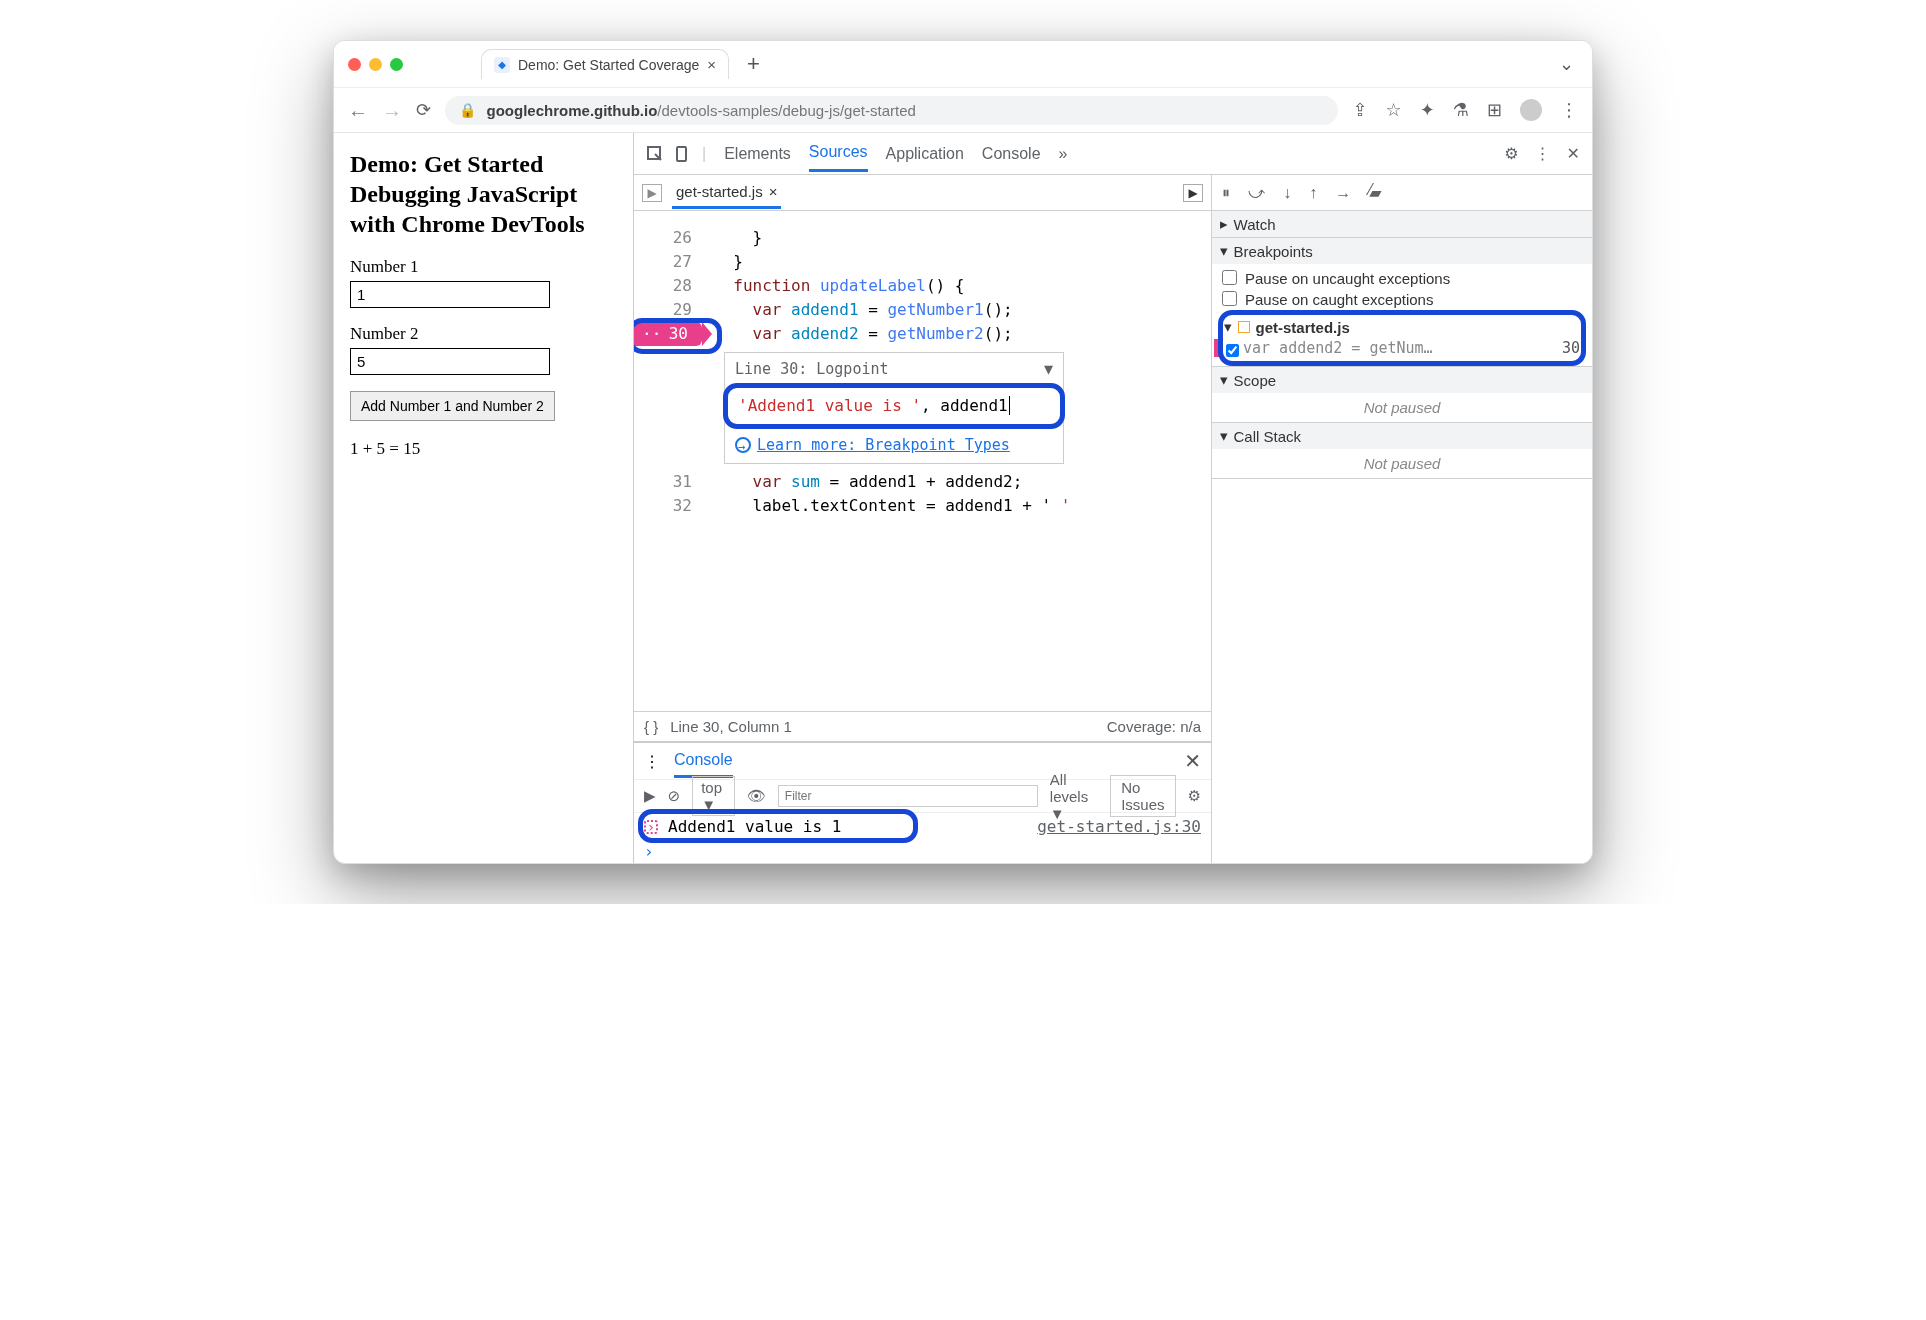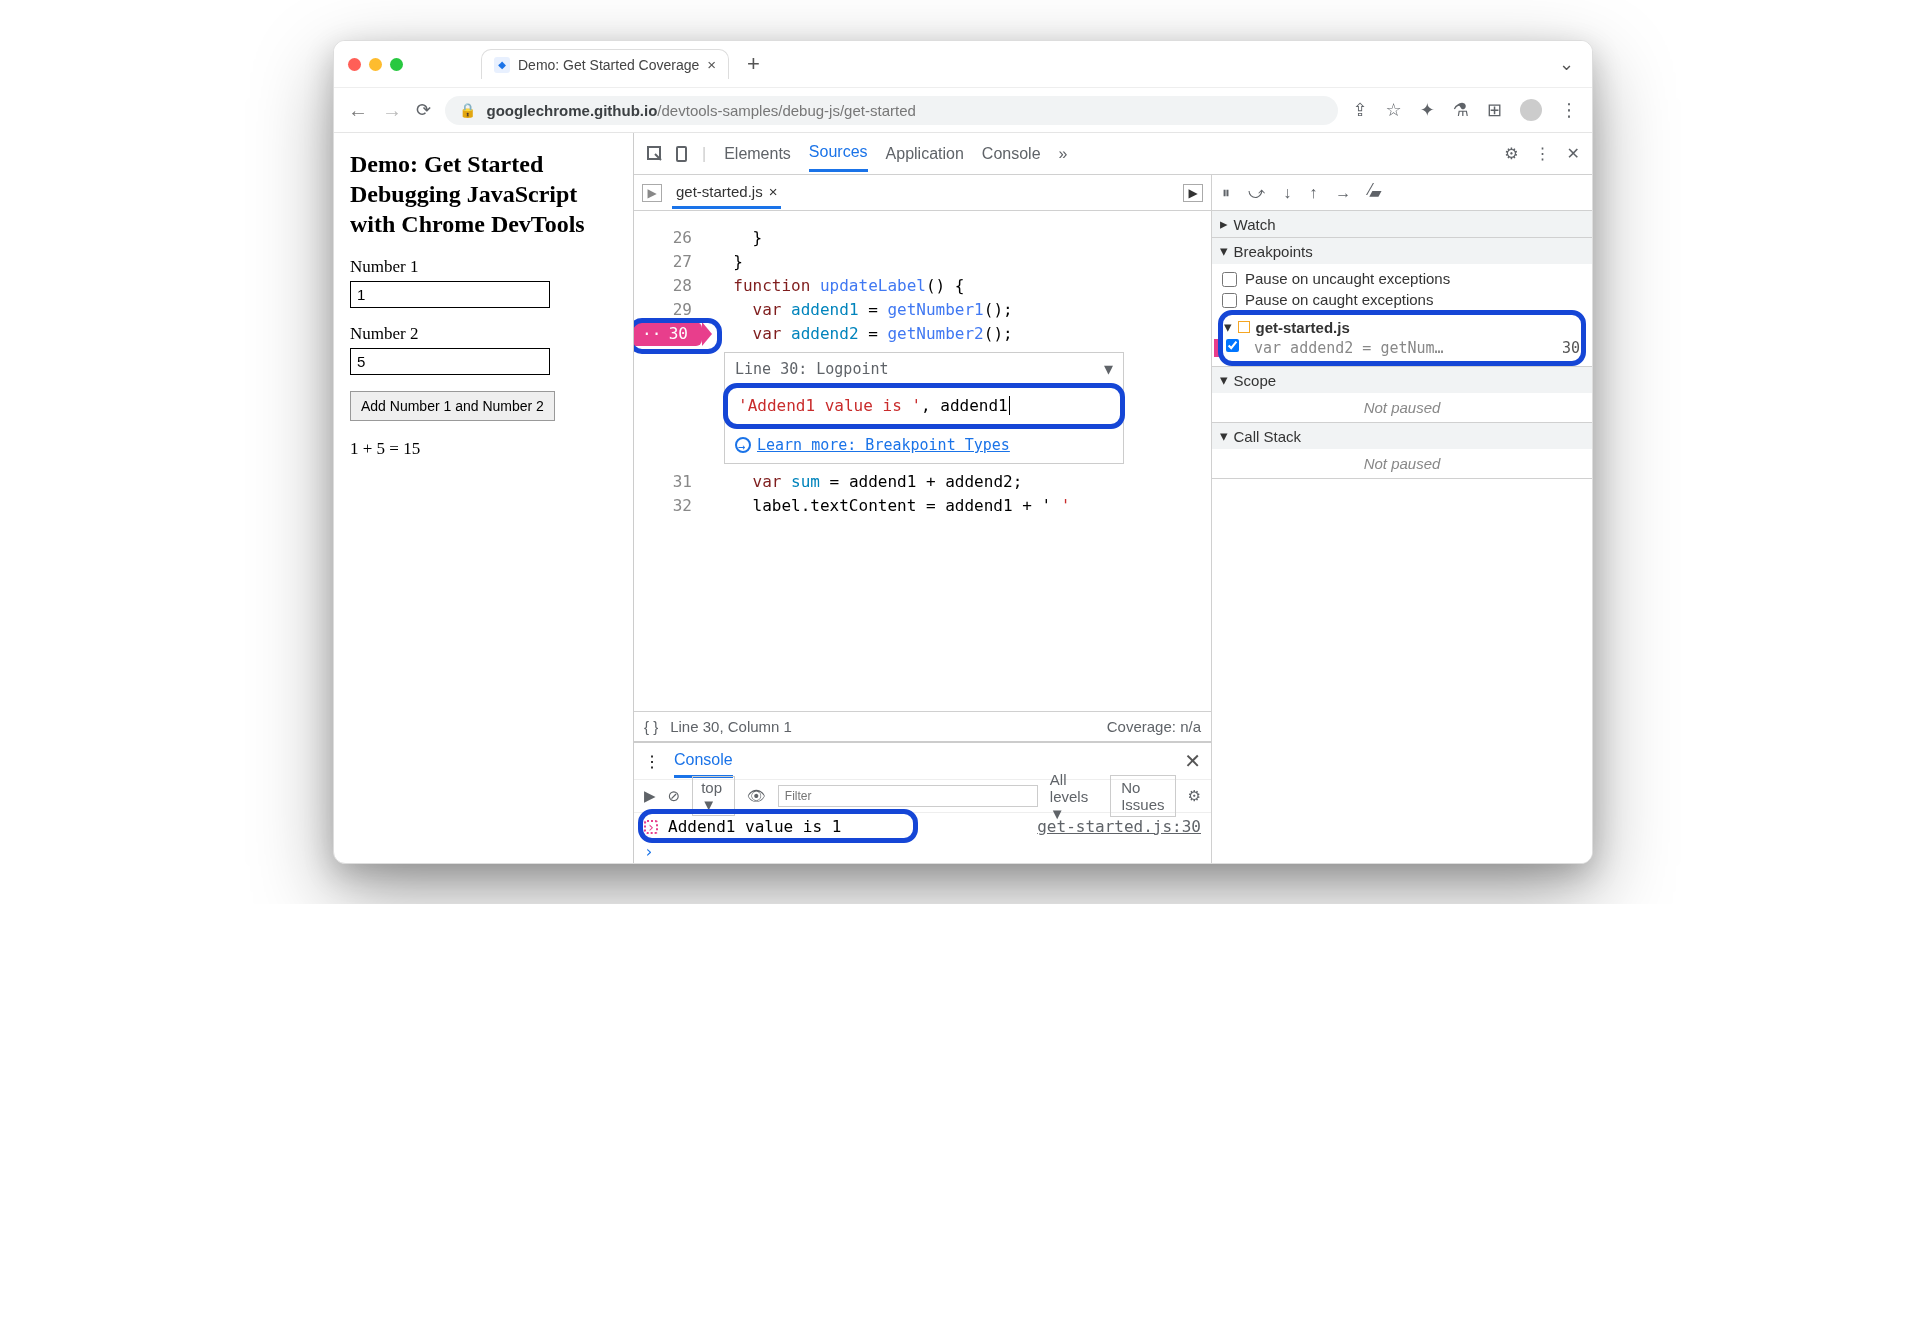--- a/index.html
+++ b/index.html
@@ -109,42 +109,42 @@
   content:"··";position:absolute;left:8px;color:#fff;
 }
 .src{padding-left:12px;white-space:pre;}
 .kw{color:#7f1d1d;} .fn{color:#4078f2;} .v{color:#0184bc;} .s{color:#c92c2c;}
 
 .annot{
   border:5px solid #1546d6;border-radius:14px;position:absolute;pointer-events:none;
 }
 
 .lp-panel{
-  margin:6px 0 6px 90px;background:#fff;border:1px solid #ccc;width:400px;
+  margin:6px 0 6px 90px;background:#fff;border:1px solid #ccc;width:340px;
 }
 .lp-head{display:flex;justify-content:space-between;padding:4px 10px;color:#5f6368;font-size:15px;}
 .lp-body{padding:6px 10px;font-family:Menlo,monospace;font-size:16px;border:5px solid #1546d6;border-radius:14px;margin:-2px;}
 .lp-link{padding:6px 10px;}
 .lp-link a{color:#1a73e8;text-decoration:underline;font-size:15px;}
 .circ-arrow{display:inline-block;border:2px solid #1a73e8;border-radius:50%;width:16px;height:16px;position:relative;margin-right:6px;vertical-align:-3px;}
 .circ-arrow::after{content:"→";position:absolute;left:1px;top:-4px;font-size:12px;color:#1a73e8;}
 
 .status{height:30px;border-top:1px solid #d0d0d0;display:flex;align-items:center;padding:0 10px;font-size:15px;color:#5f6368;gap:12px;}
 .status .cov{margin-left:auto;}
 
 
 .dbgtool{height:36px;display:flex;align-items:center;gap:18px;padding:0 10px;border-bottom:1px solid #d0d0d0;color:#5f6368;font-size:16px;}
 .accordion{border-bottom:1px solid #d0d0d0;font-size:15px;}
 .acc-h{background:#f1f3f4;padding:4px 8px;color:#333;display:flex;align-items:center;gap:6px;}
 .acc-b{padding:4px 10px;color:#333;}
-.chk{display:flex;align-items:flex-end;gap:8px;padding:2px 0;}
+.chk{display:flex;align-items:flex-start;gap:8px;padding:2px 0;}
 .chk input{width:15px;height:15px;}
 .file-bp{display:flex;align-items:center;gap:6px;margin-top:2px;}
 .file-bp .sq{width:12px;height:12px;border:1px solid #f5a623;}
-.bp-row{display:flex;align-items:flex-start;gap:15px;font-family:Menlo,monospace;padding:3px 0 3px 2px;position:relative;}
+.bp-row{display:flex;align-items:flex-end;gap:4px;font-family:Menlo,monospace;padding:3px 0 3px 2px;position:relative;}
 .bp-row .pink{position:absolute;left:-10px;width:5px;height:18px;background:#e83e8c;}
 .bp-row .num{margin-left:auto;color:#555;}
 .np{font-style:italic;color:#888;text-align:center;padding:6px;}
 
 .side-annot{position:relative;}
 .side-annot .annot{left:-4px;right:-4px;top:-4px;bottom:-4px;}
 
 
 .drawer{border-top:2px solid #ccc;}
 .drawer-tabs{height:36px;display:flex;align-items:center;gap:14px;padding:0 10px;font-size:16px;}

